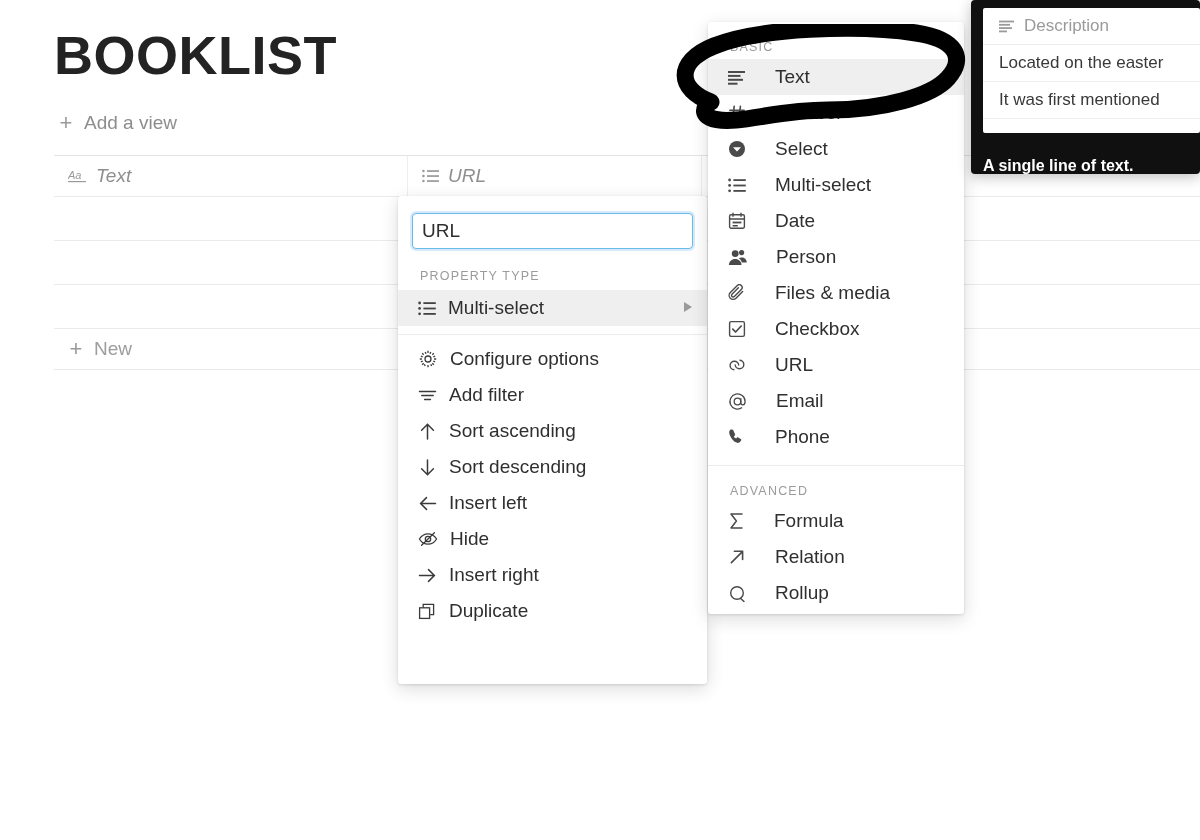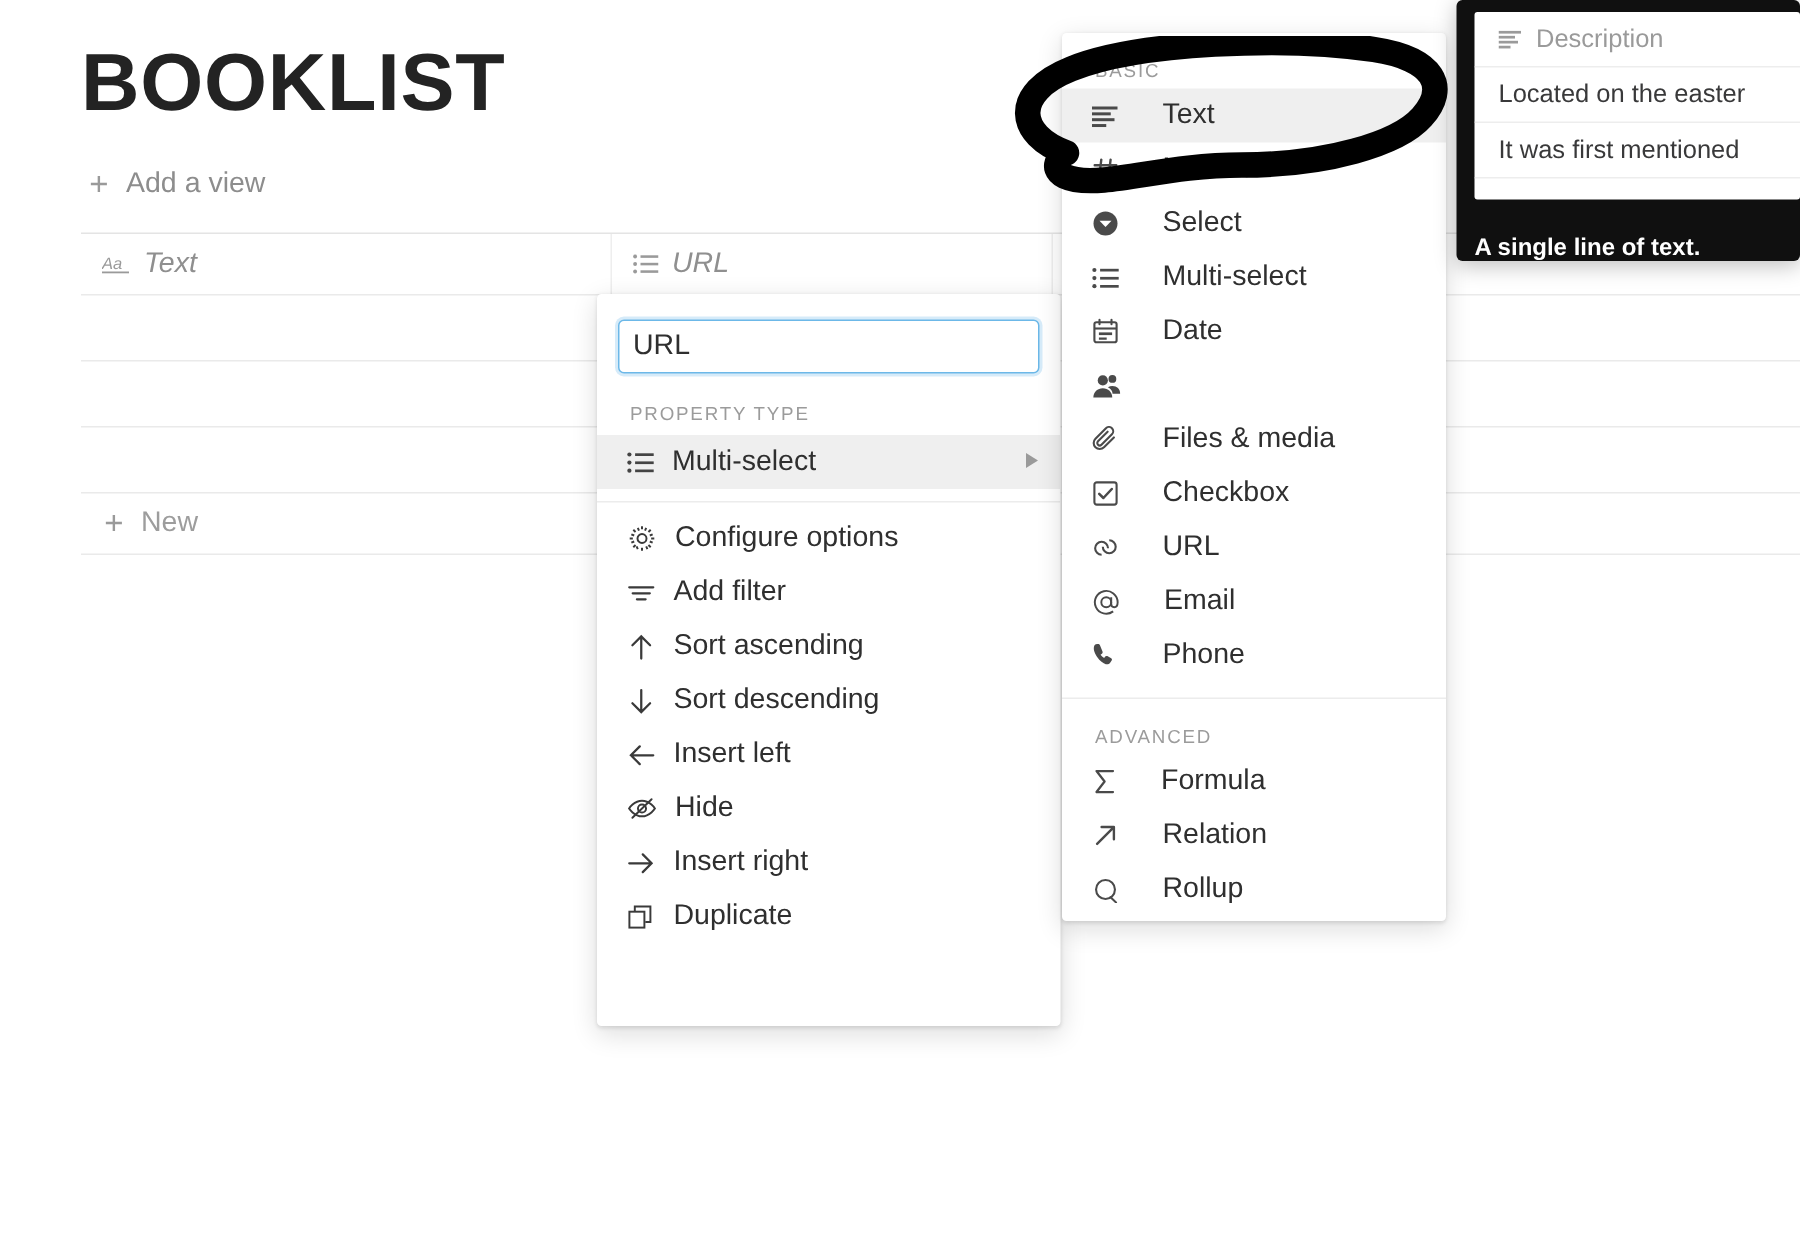--- a/index.html
+++ b/index.html
@@ -392,20 +392,21 @@
 
     <div class="menu-item">
       <span class="ic">
         <svg width="19" height="17" viewBox="0 0 19 17" fill="#4a4a4a">
           <circle cx="7.2" cy="4.6" r="3.4"></circle>
           <path d="M.9 16c0-3.6 2.8-6.1 6.3-6.1s6.3 2.5 6.3 6.1Z"></path>
           <circle cx="13.6" cy="3.6" r="2.6"></circle>
           <path d="M10.6 9.2c.9-.5 2-.8 3-.8 3 0 5.2 2 5.2 5.1h-5.1c0-1.7-1.2-3.3-3.1-4.3Z"></path>
         </svg>
       </span>
+      <span class="mi-label">Person</span>
     </div>
 
     <div class="menu-item">
       <span class="ic">
         <svg width="18" height="18" viewBox="0 0 18 18" stroke="#4a4a4a" stroke-width="1.4" fill="none" stroke-linecap="round">
           <path d="M14.6 7.6 8 14.2a4 4 0 0 1-5.7-5.7l7-7a2.8 2.8 0 0 1 4 4l-7 7a1.6 1.6 0 0 1-2.3-2.3l6.4-6.4"></path>
         </svg>
       </span>
       <span class="mi-label">Files &amp; media</span>
     </div>

